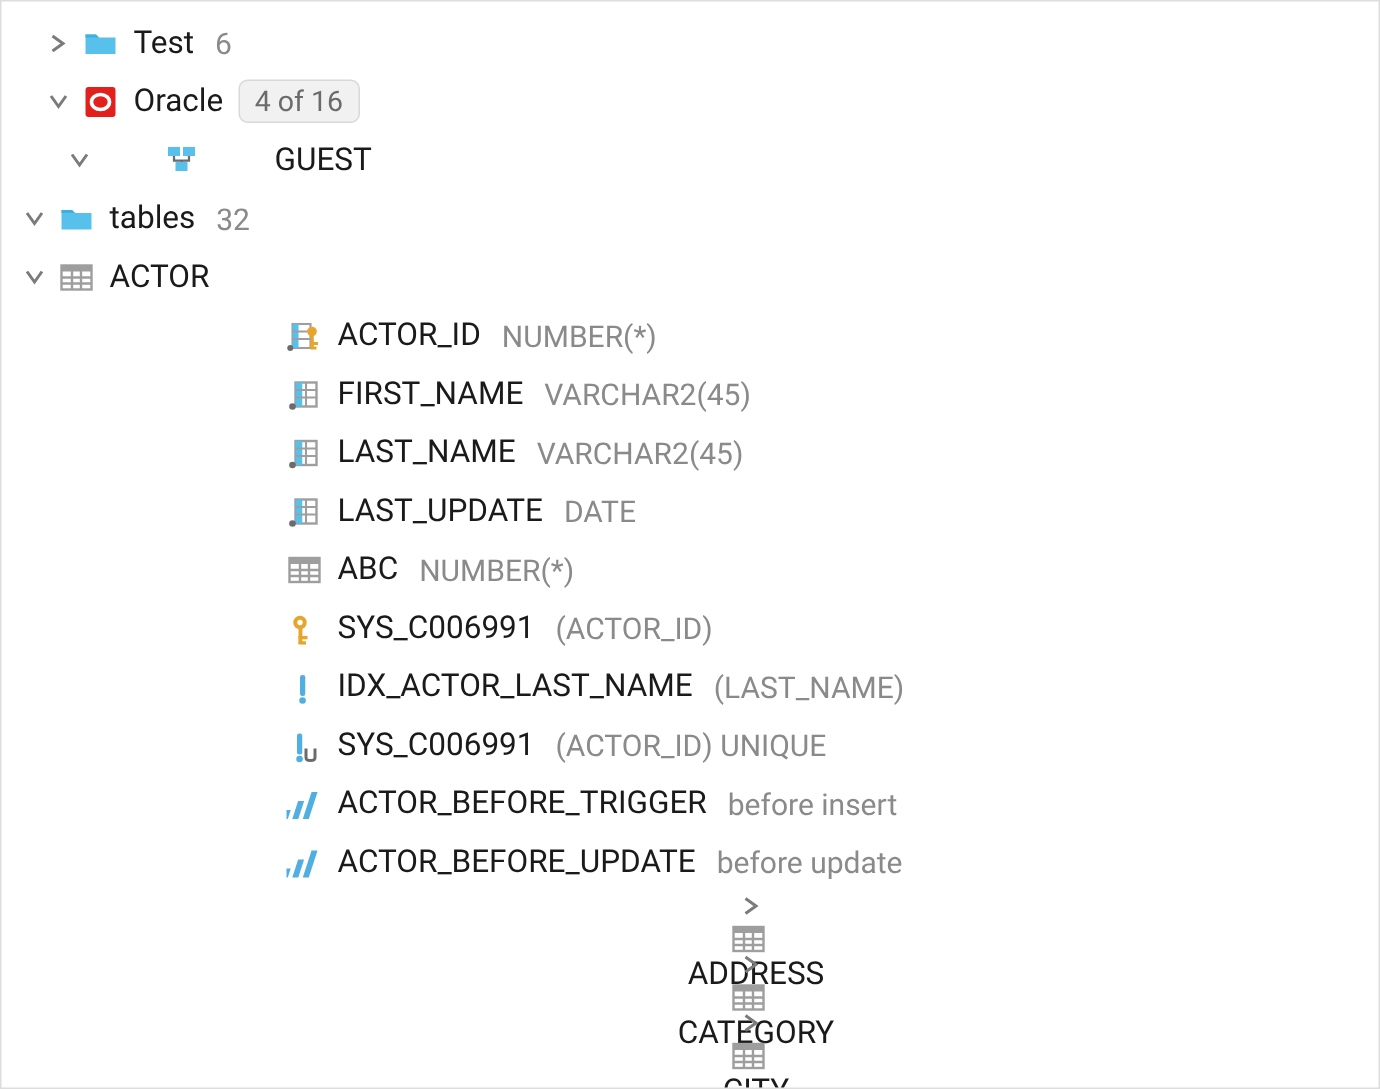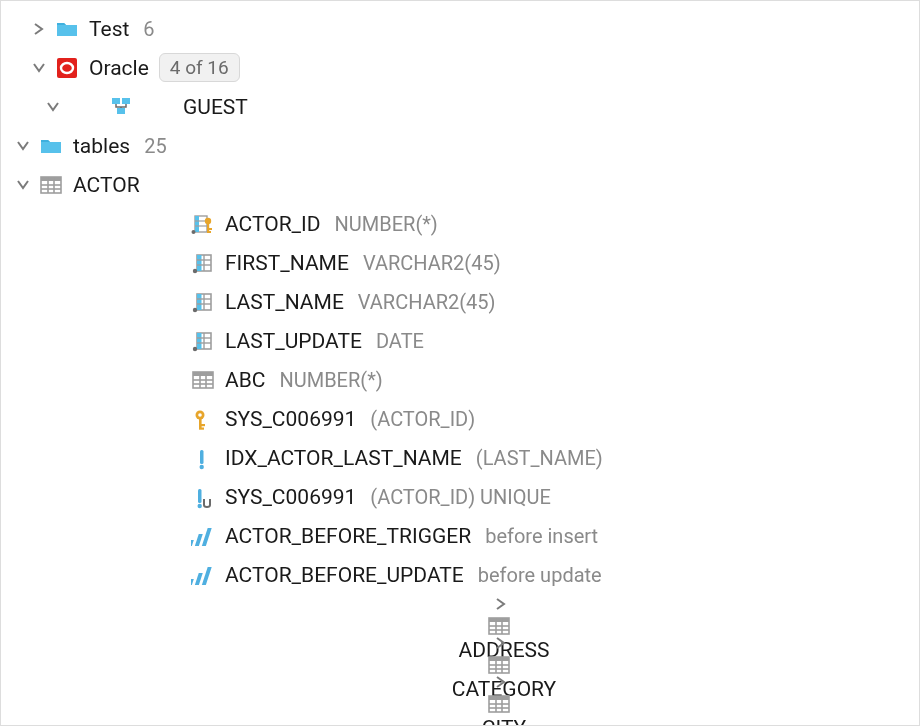--- a/index.html
+++ b/index.html
@@ -186,21 +186,21 @@
       <svg viewBox="0 0 12 12">
         <use href="#chev-down"></use>
       </svg>
     </span>
   <span class="icon">
       <svg viewBox="0 0 24 24">
         <use href="#folder-i"></use>
       </svg>
     </span>
   <span class="label">tables</span>
-  <span class="annot">25</span>
+  <span class="annot">32</span>
 </div>
 
 <div class="row indent-3">
   <span class="chevron">
       <svg viewBox="0 0 12 12">
         <use href="#chev-down"></use>
       </svg>
     </span>
   <span class="icon">
       <svg viewBox="0 0 24 24">

